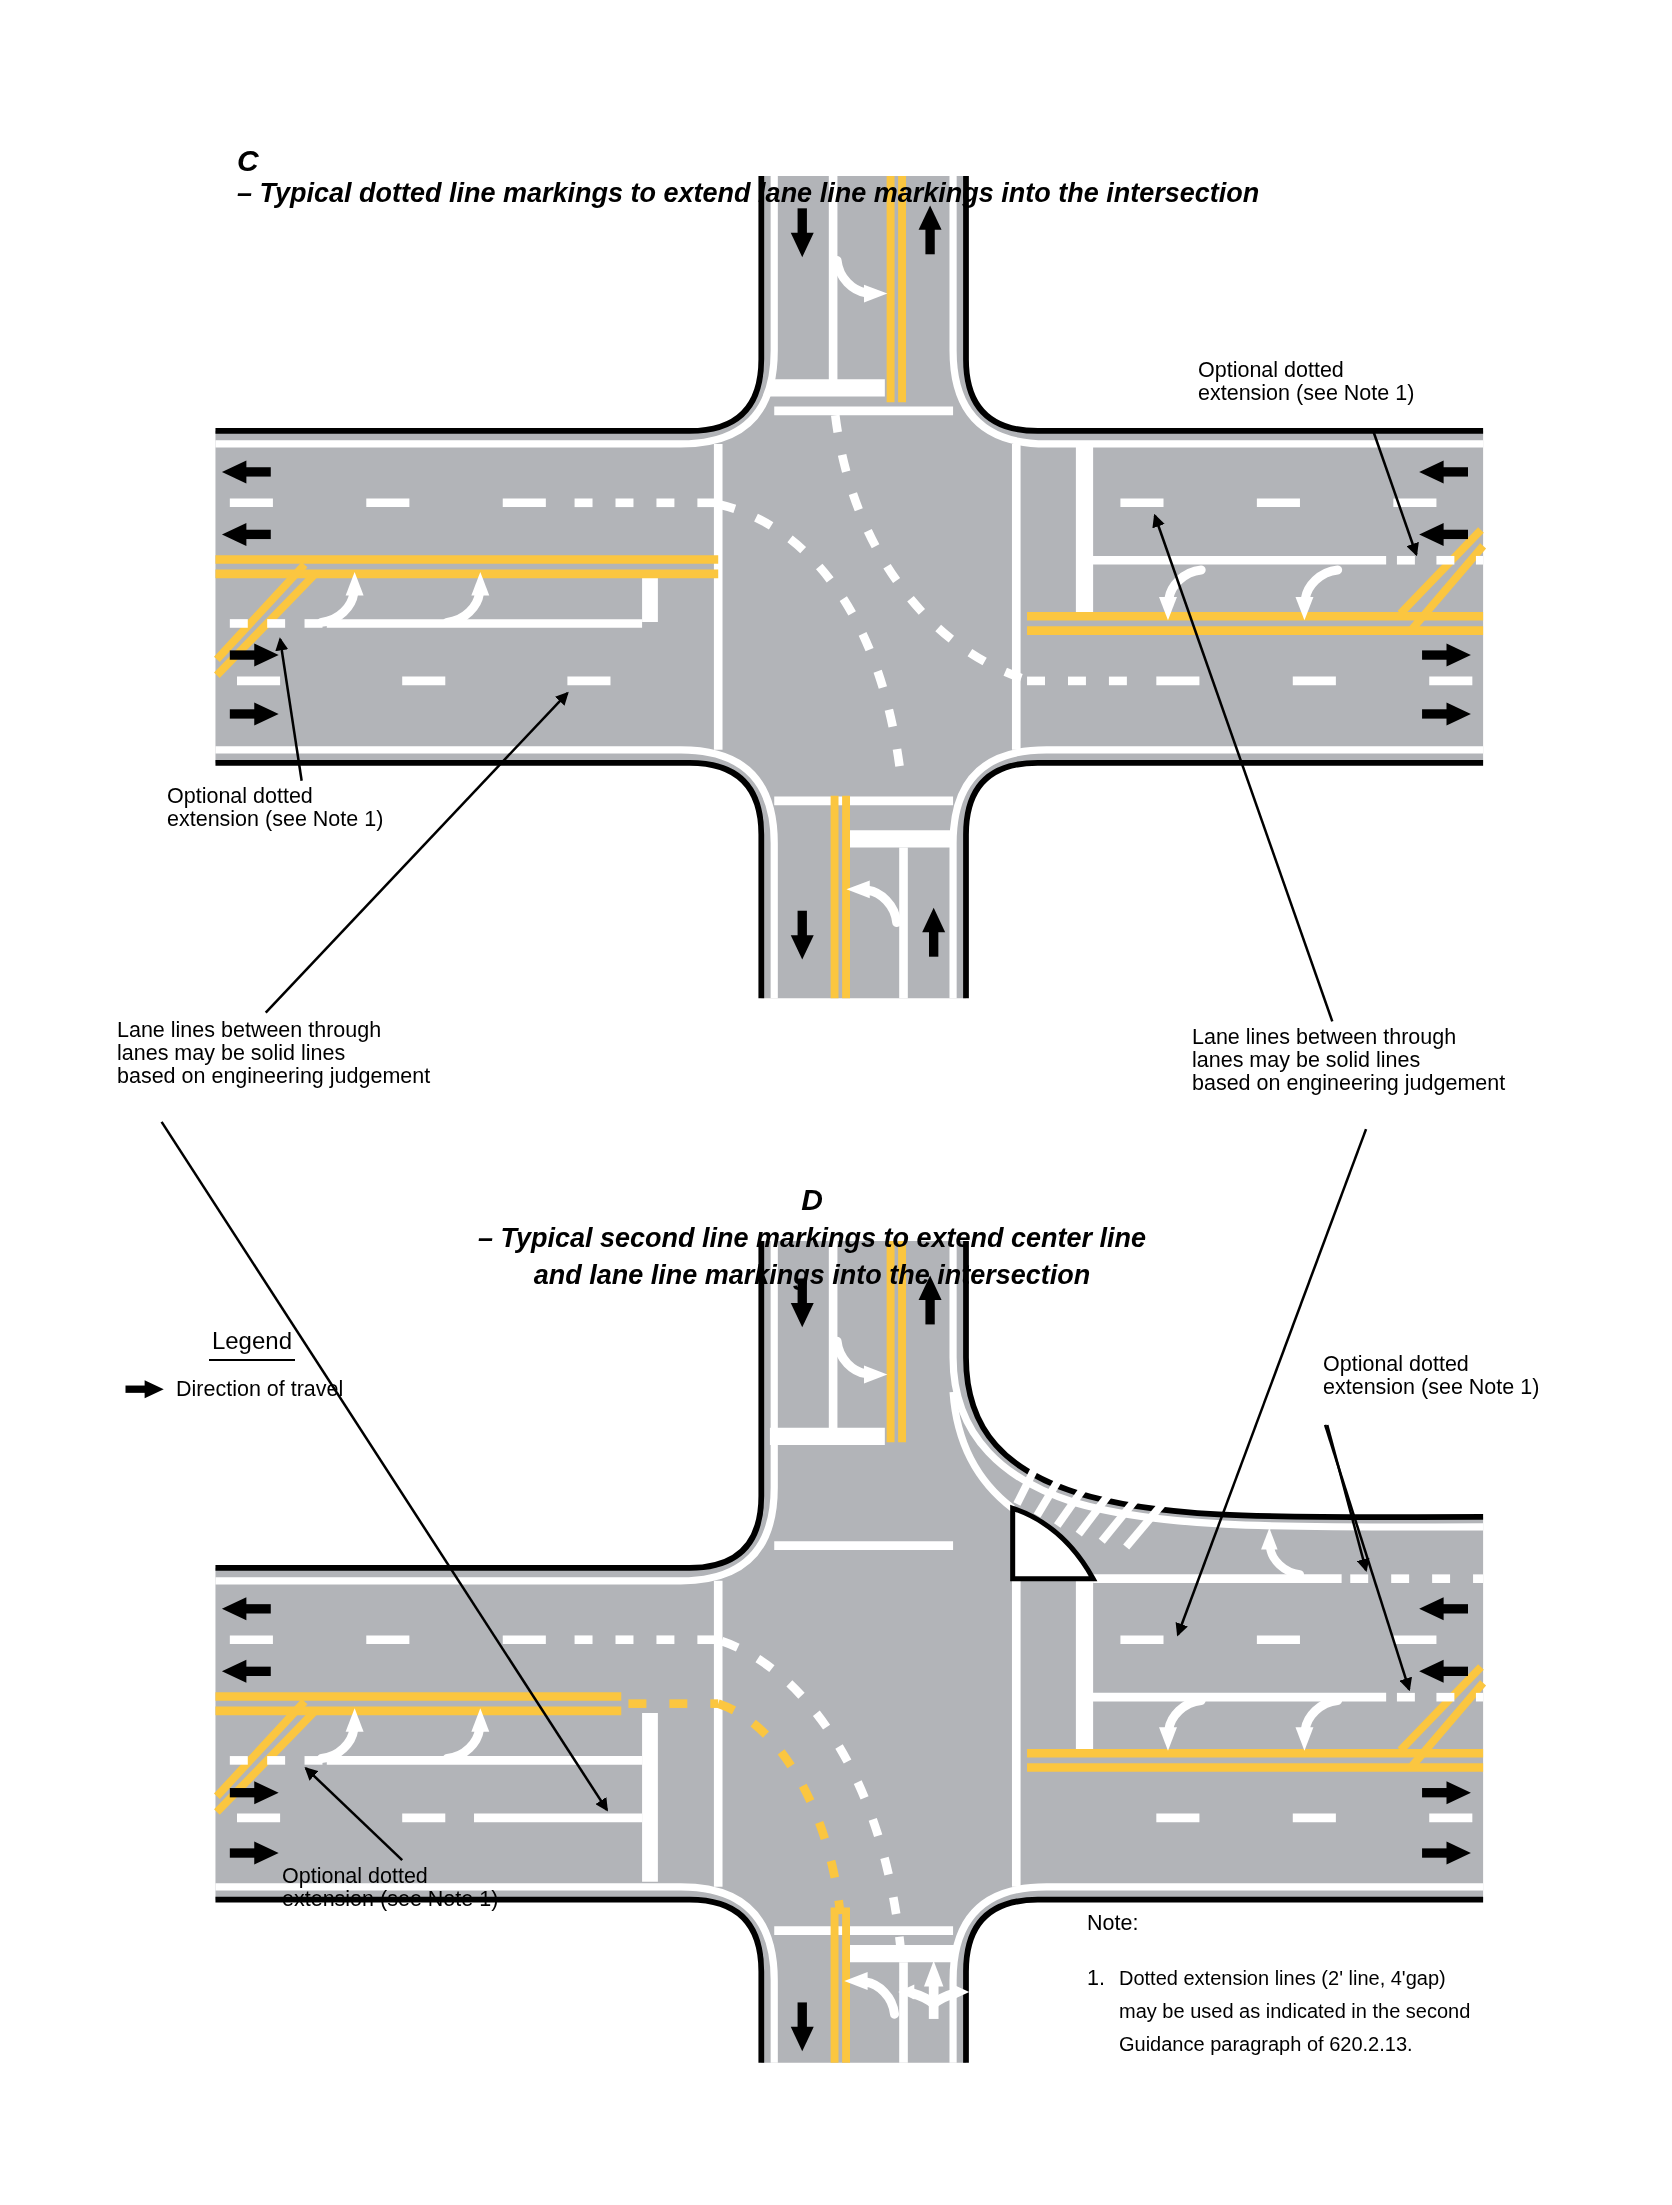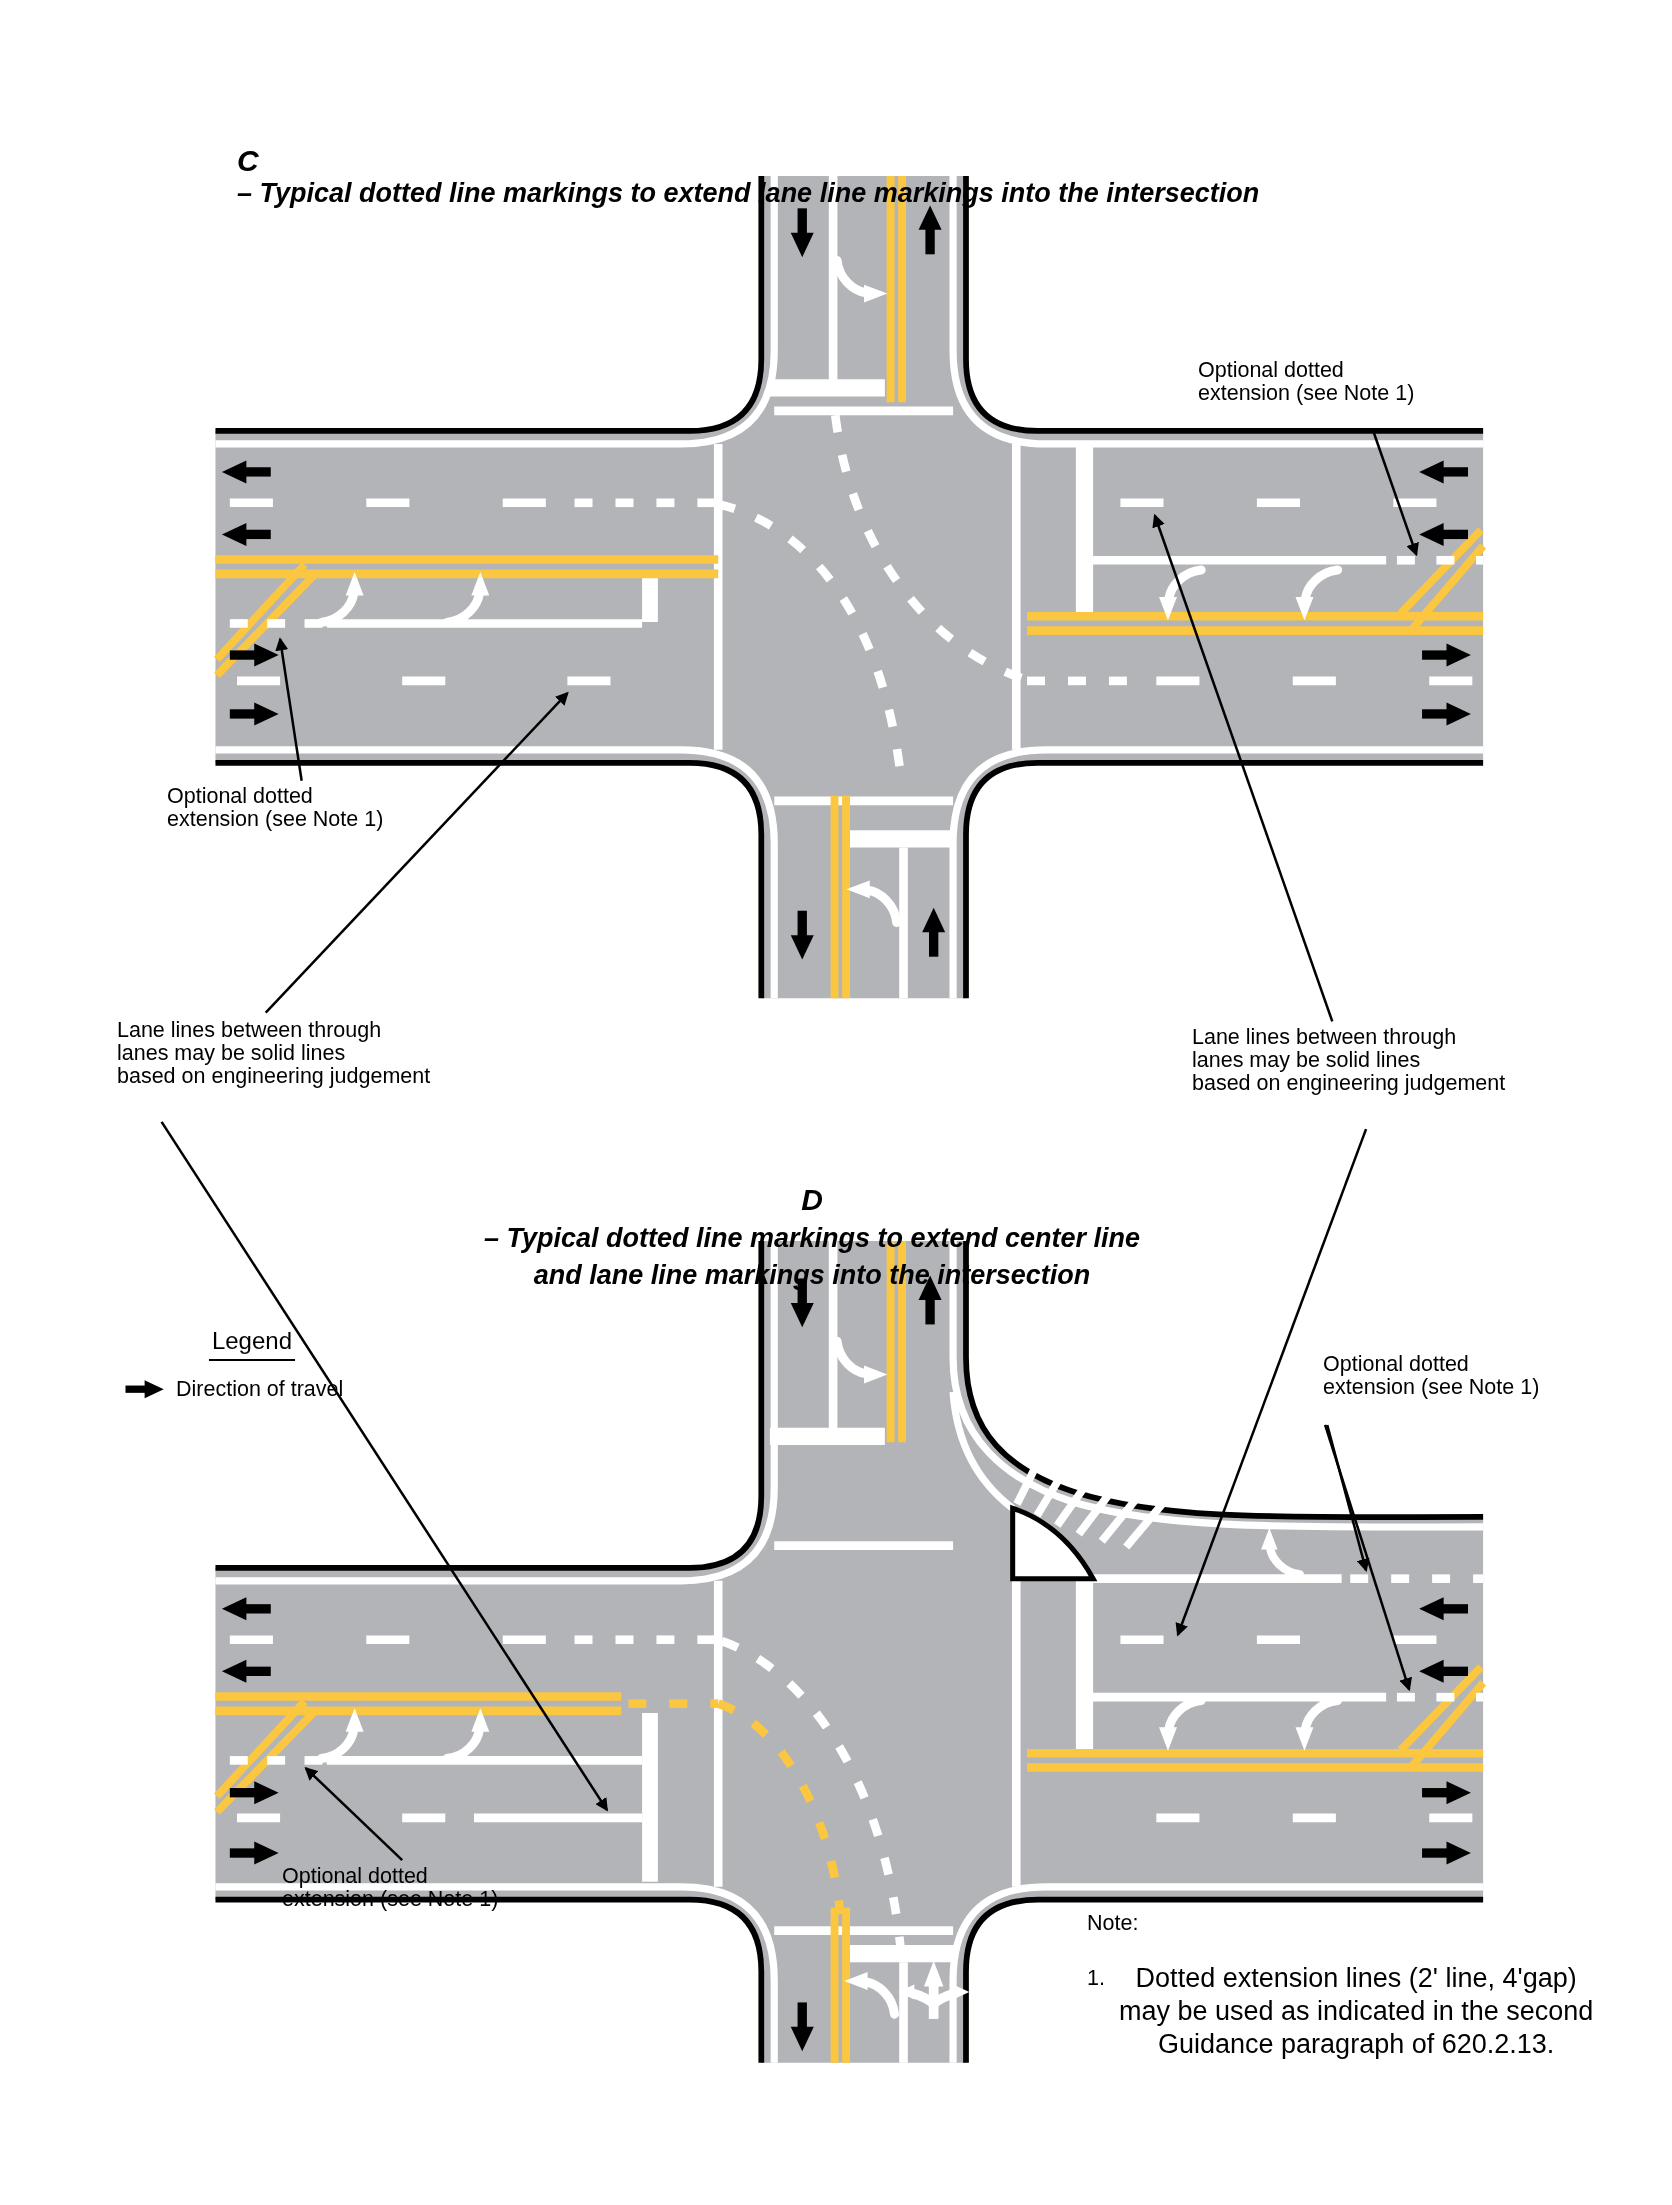--- a/index.html
+++ b/index.html
@@ -26,21 +26,21 @@
   #title-d{text-align:center;line-height:37px;}
   #legend{position:absolute;left:121px;top:1327px;}
   #legend .legend-title{font-size:24px;display:inline-block;border-bottom:2.2px solid var(--ink);
      padding:0 2.9px 3.6px 2.9px;margin-left:88px;}
   #legend .legend-item{margin-top:16px;display:flex;align-items:flex-start;}
   #legend .legend-item .txt{font-size:21.5px;margin-left:10px;}
   #note{position:absolute;left:1087px;top:1911px;}
   #note .note-title{font-size:21.5px;}
   #note .note-item{display:flex;margin-top:26px;}
   #note .num{font-size:21.5px;line-height:33px;width:32px;}
-  #note .txt{font-size:27px;line-height:33px;white-space:pre-line;text-align:center;}
+  #note .txt{font-size:20px;line-height:33px;white-space:pre-line;}
 </style>
 </head>
 <body>
 
 <div class="canvas">
 
 <svg class="fig" width="1672" height="2205" viewBox="0 0 2328 3070">
   <defs>
     <marker id="ah" viewBox="0 0 10 10" refX="8.5" refY="5" markerWidth="5.2" markerHeight="5.2" orient="auto">
       <path d="M0,0 L10,5 L0,10 Z" fill="#000"></path>
@@ -288,21 +288,21 @@
   </g>
 </svg>
 
 <div class="title" id="title-c" style="left:237px;top:113px;width:1149px;">
   <span class="letter">C</span>
   <span>– Typical dotted line markings to extend lane line markings into the intersection</span>
 </div>
 
 <div class="title" id="title-d" style="left:309px;top:1144px;width:1006px;">
   <span class="letter">D</span>
-  <span>– Typical dotted line markings to extend center line
+  <span>– Typical second line markings to extend center line
 and lane line markings into the intersection</span>
 </div>
 
 <div class="lbl" style="left:1198px;top:359px;">Optional dotted
 extension (see Note 1)</div>
 
 <div class="lbl" style="left:167px;top:785px;">Optional dotted
 extension (see Note 1)</div>
 
 <div class="lbl" style="left:117px;top:1019px;">Lane lines between through

